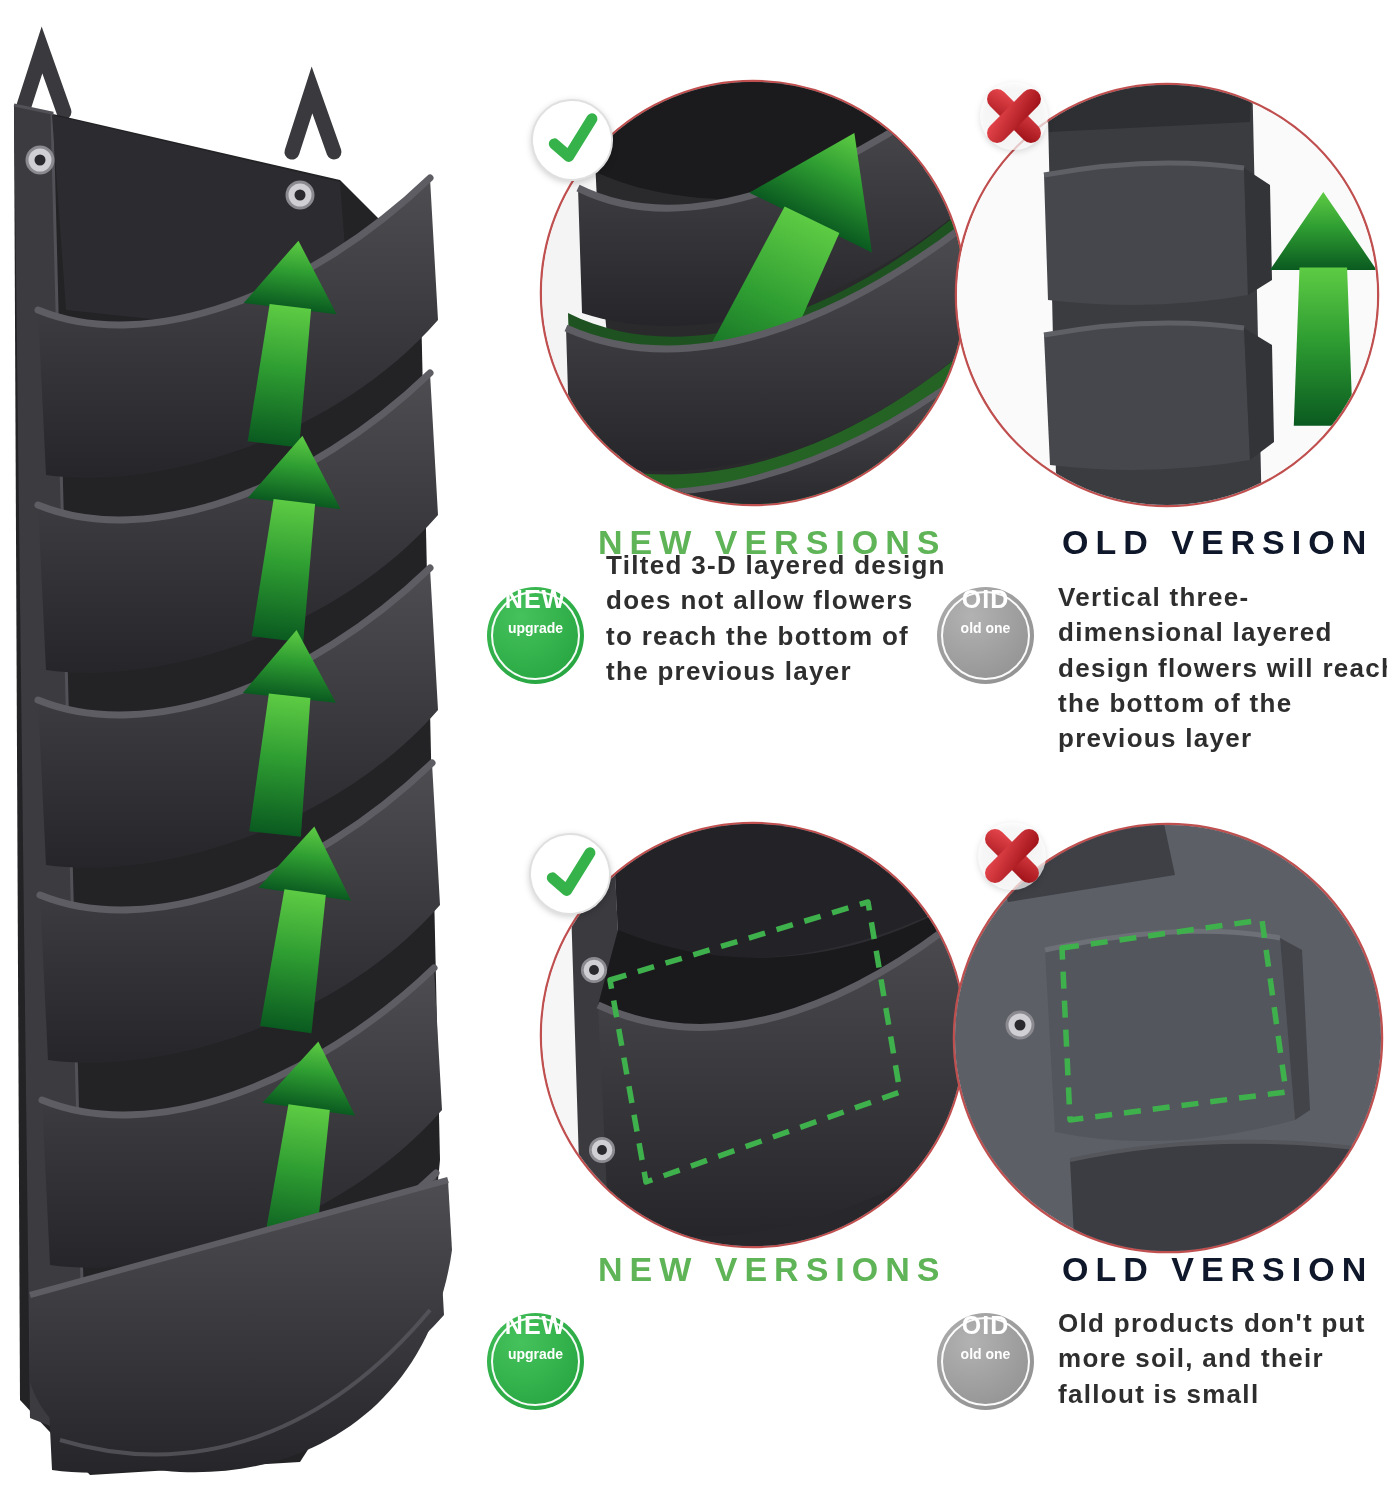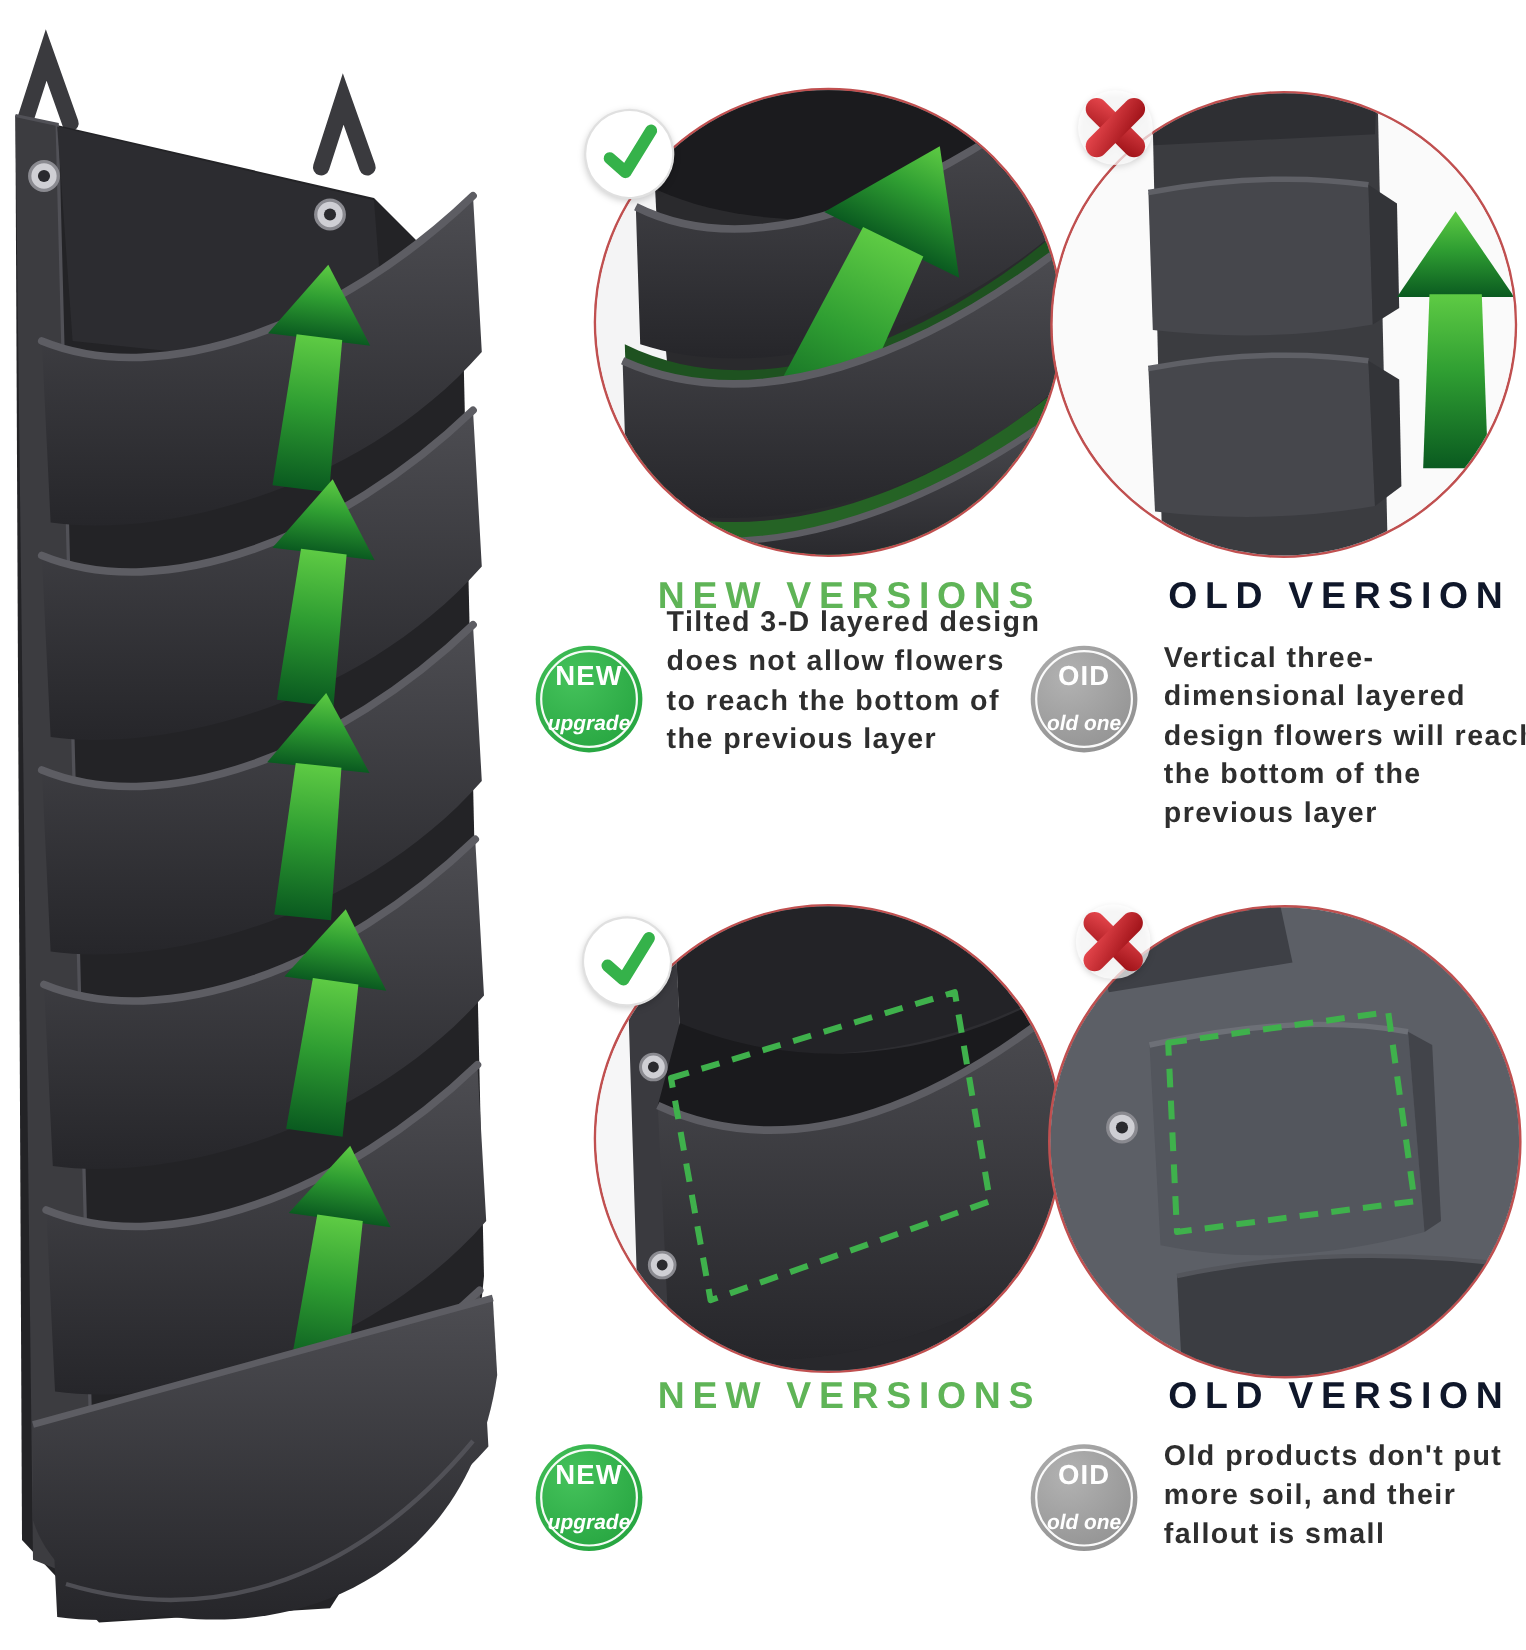--- a/index.html
+++ b/index.html
@@ -9,25 +9,25 @@
 
   
   .cmp-heading{position:absolute;font-size:34px;font-weight:600;letter-spacing:7px;white-space:nowrap;}
   .cmp-heading.green{color:#5fb457;}
   .cmp-heading.gray{color:#0f172a;}
 
   
   .desc{position:absolute;font-size:26px;font-weight:600;letter-spacing:1.3px;line-height:1.36;color:#2e2e2e;margin:0;}
 
   
-  .badge{position:absolute;width:97px;height:97px;border-radius:50%;display:flex;align-items:center;justify-content:center;}
+  .badge{position:absolute;width:97px;height:97px;border-radius:50%;display:flex;align-items:flex-start;justify-content:center;}
   .badge .ring{position:absolute;inset:4px;border:2.5px solid rgba(255,255,255,.95);border-radius:50%;}
   .badge .stack{display:flex;flex-direction:column;align-items:center;position:relative;}
   .badge .b1{font-size:25px;font-weight:700;color:#fff;letter-spacing:1px;line-height:1;}
-  .badge .b2{font-size:19px;font-weight:700;color:#fff;margin-top:21px;line-height:1;font-style:italic;}
+  .badge .b2{font-size:14px;font-weight:700;color:#fff;margin-top:9px;line-height:1;}
   .badge-green{background:radial-gradient(circle at 35% 30%, #45c25b, #1f9e3a);}
   .badge-gray{background:radial-gradient(circle at 35% 30%, #b2b2b2, #8b8b8b);}
 
   .photo-circle{position:absolute;}
   .mark-icon{position:absolute;filter:drop-shadow(0 2px 3px rgba(0,0,0,.18));}
 </style>
 </head>
 <body>
 
 <svg width="0" height="0" style="position:absolute" aria-hidden="true">

